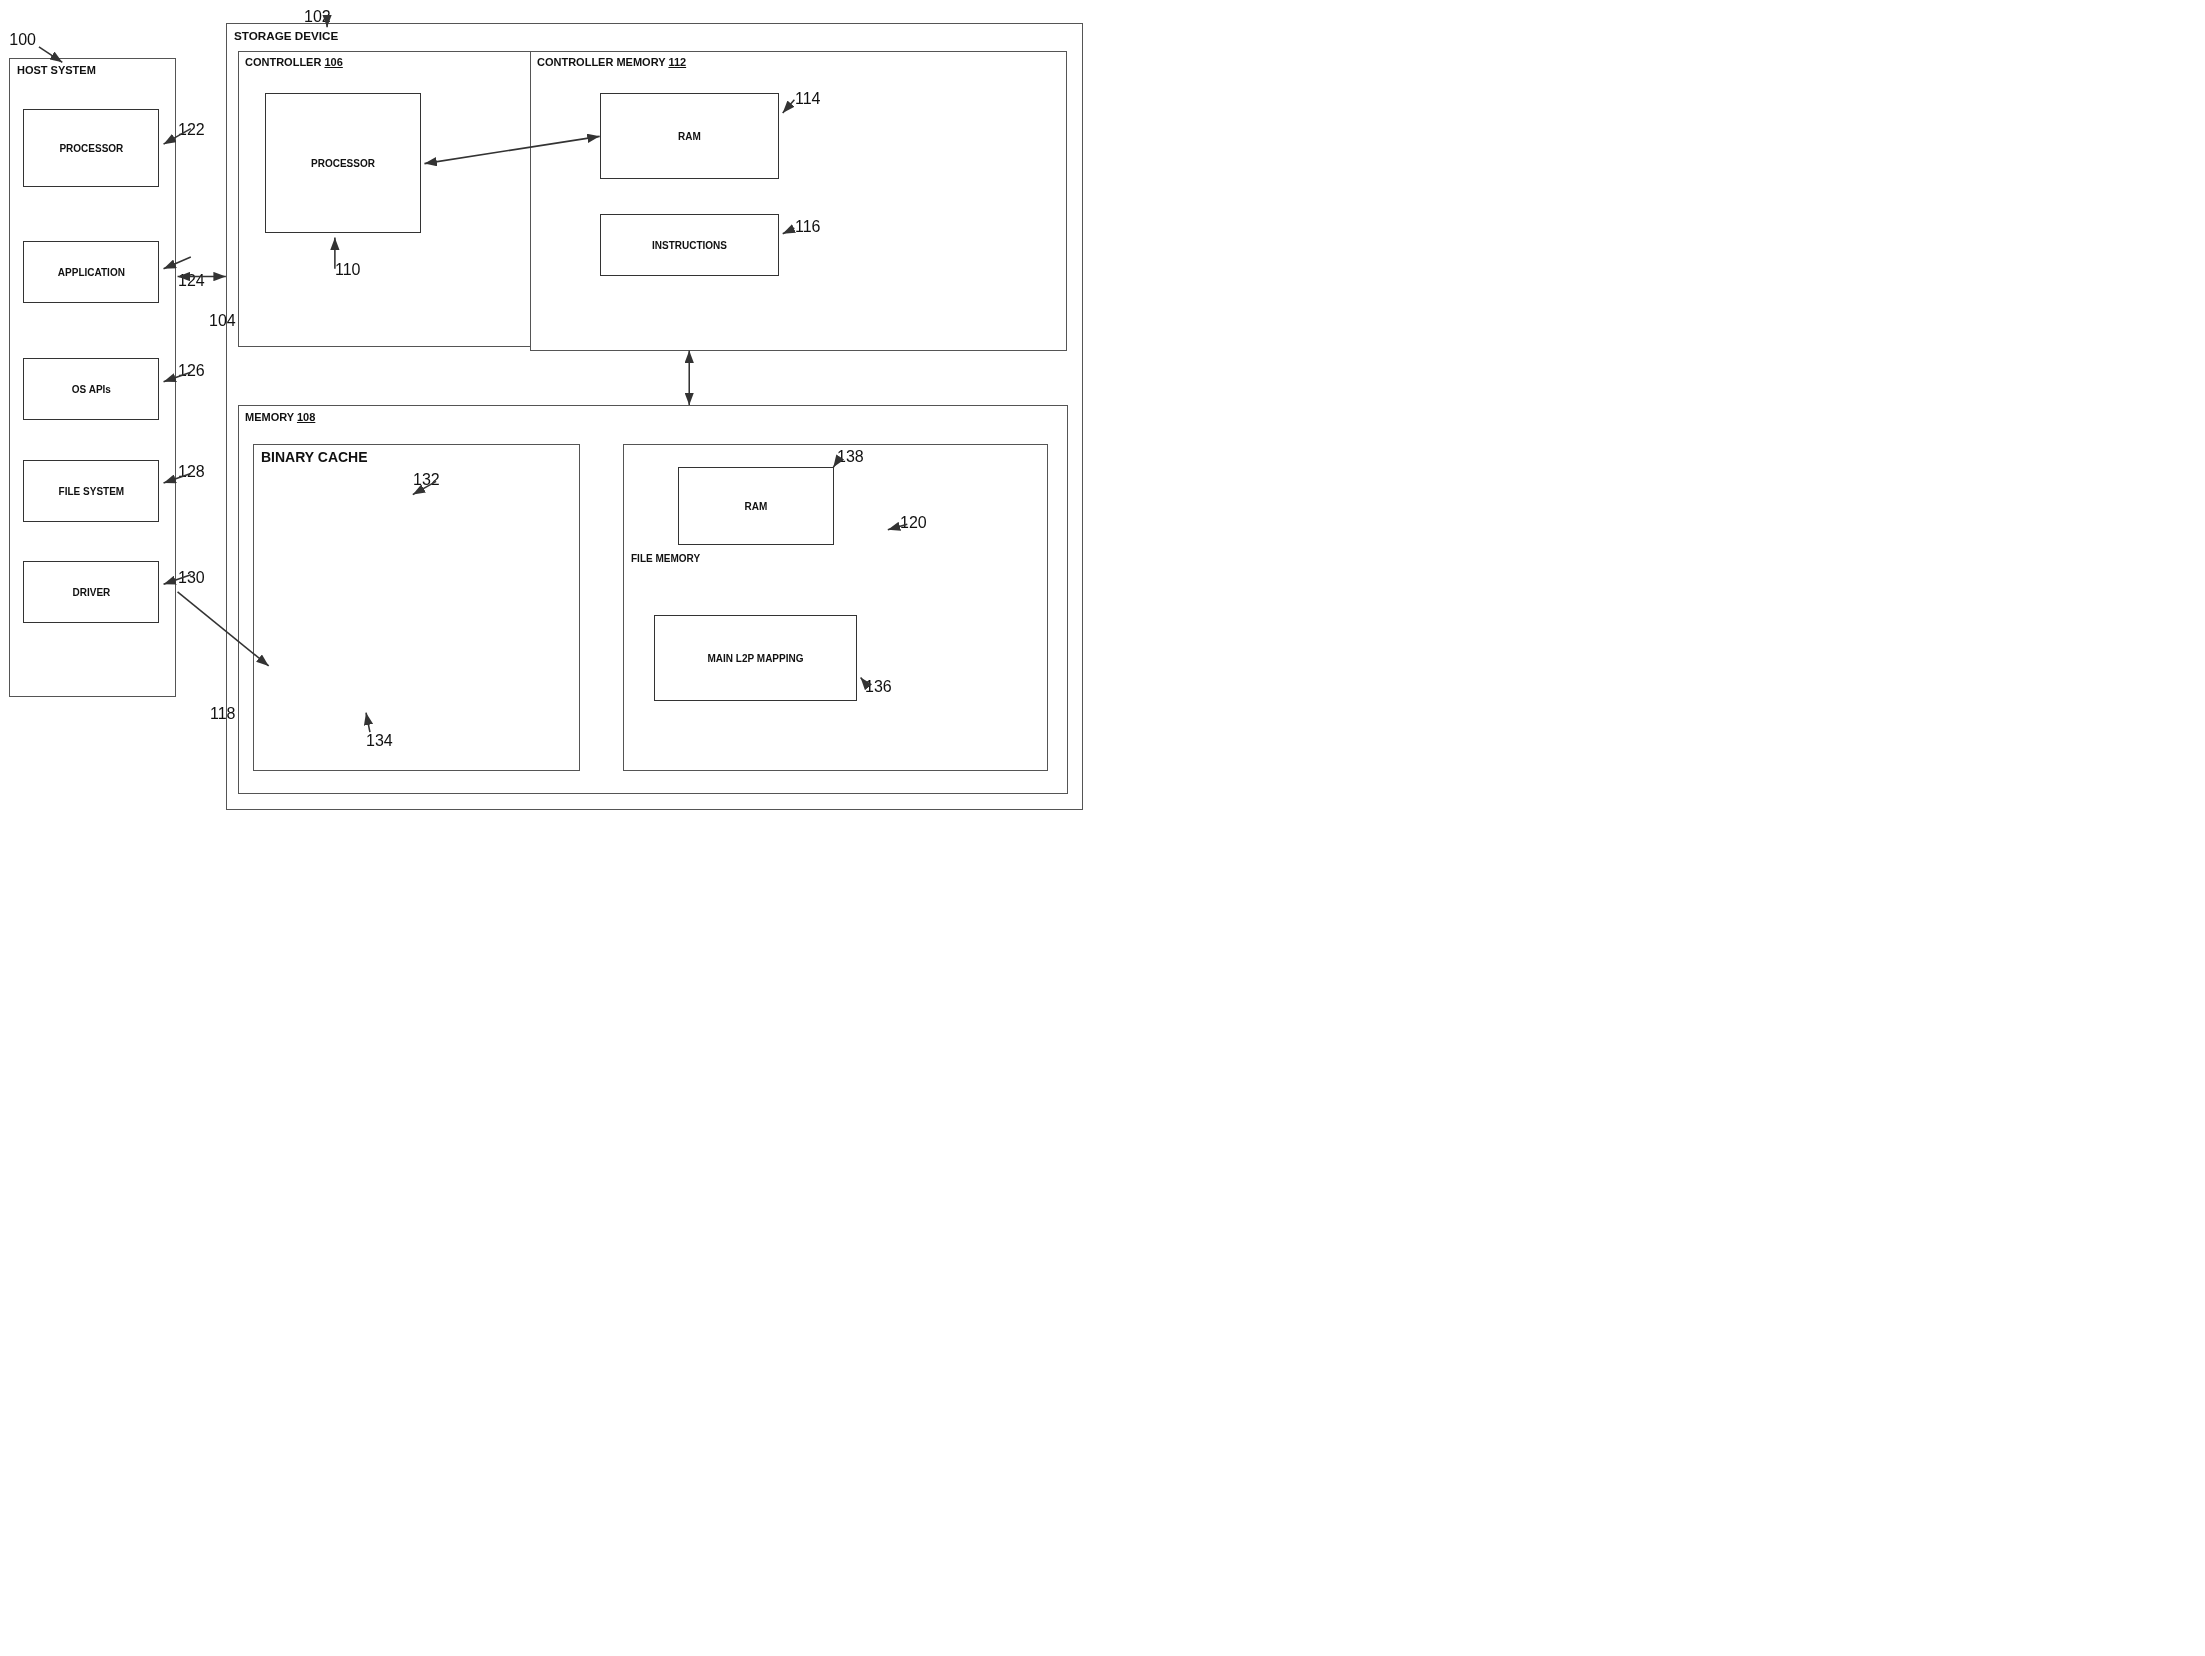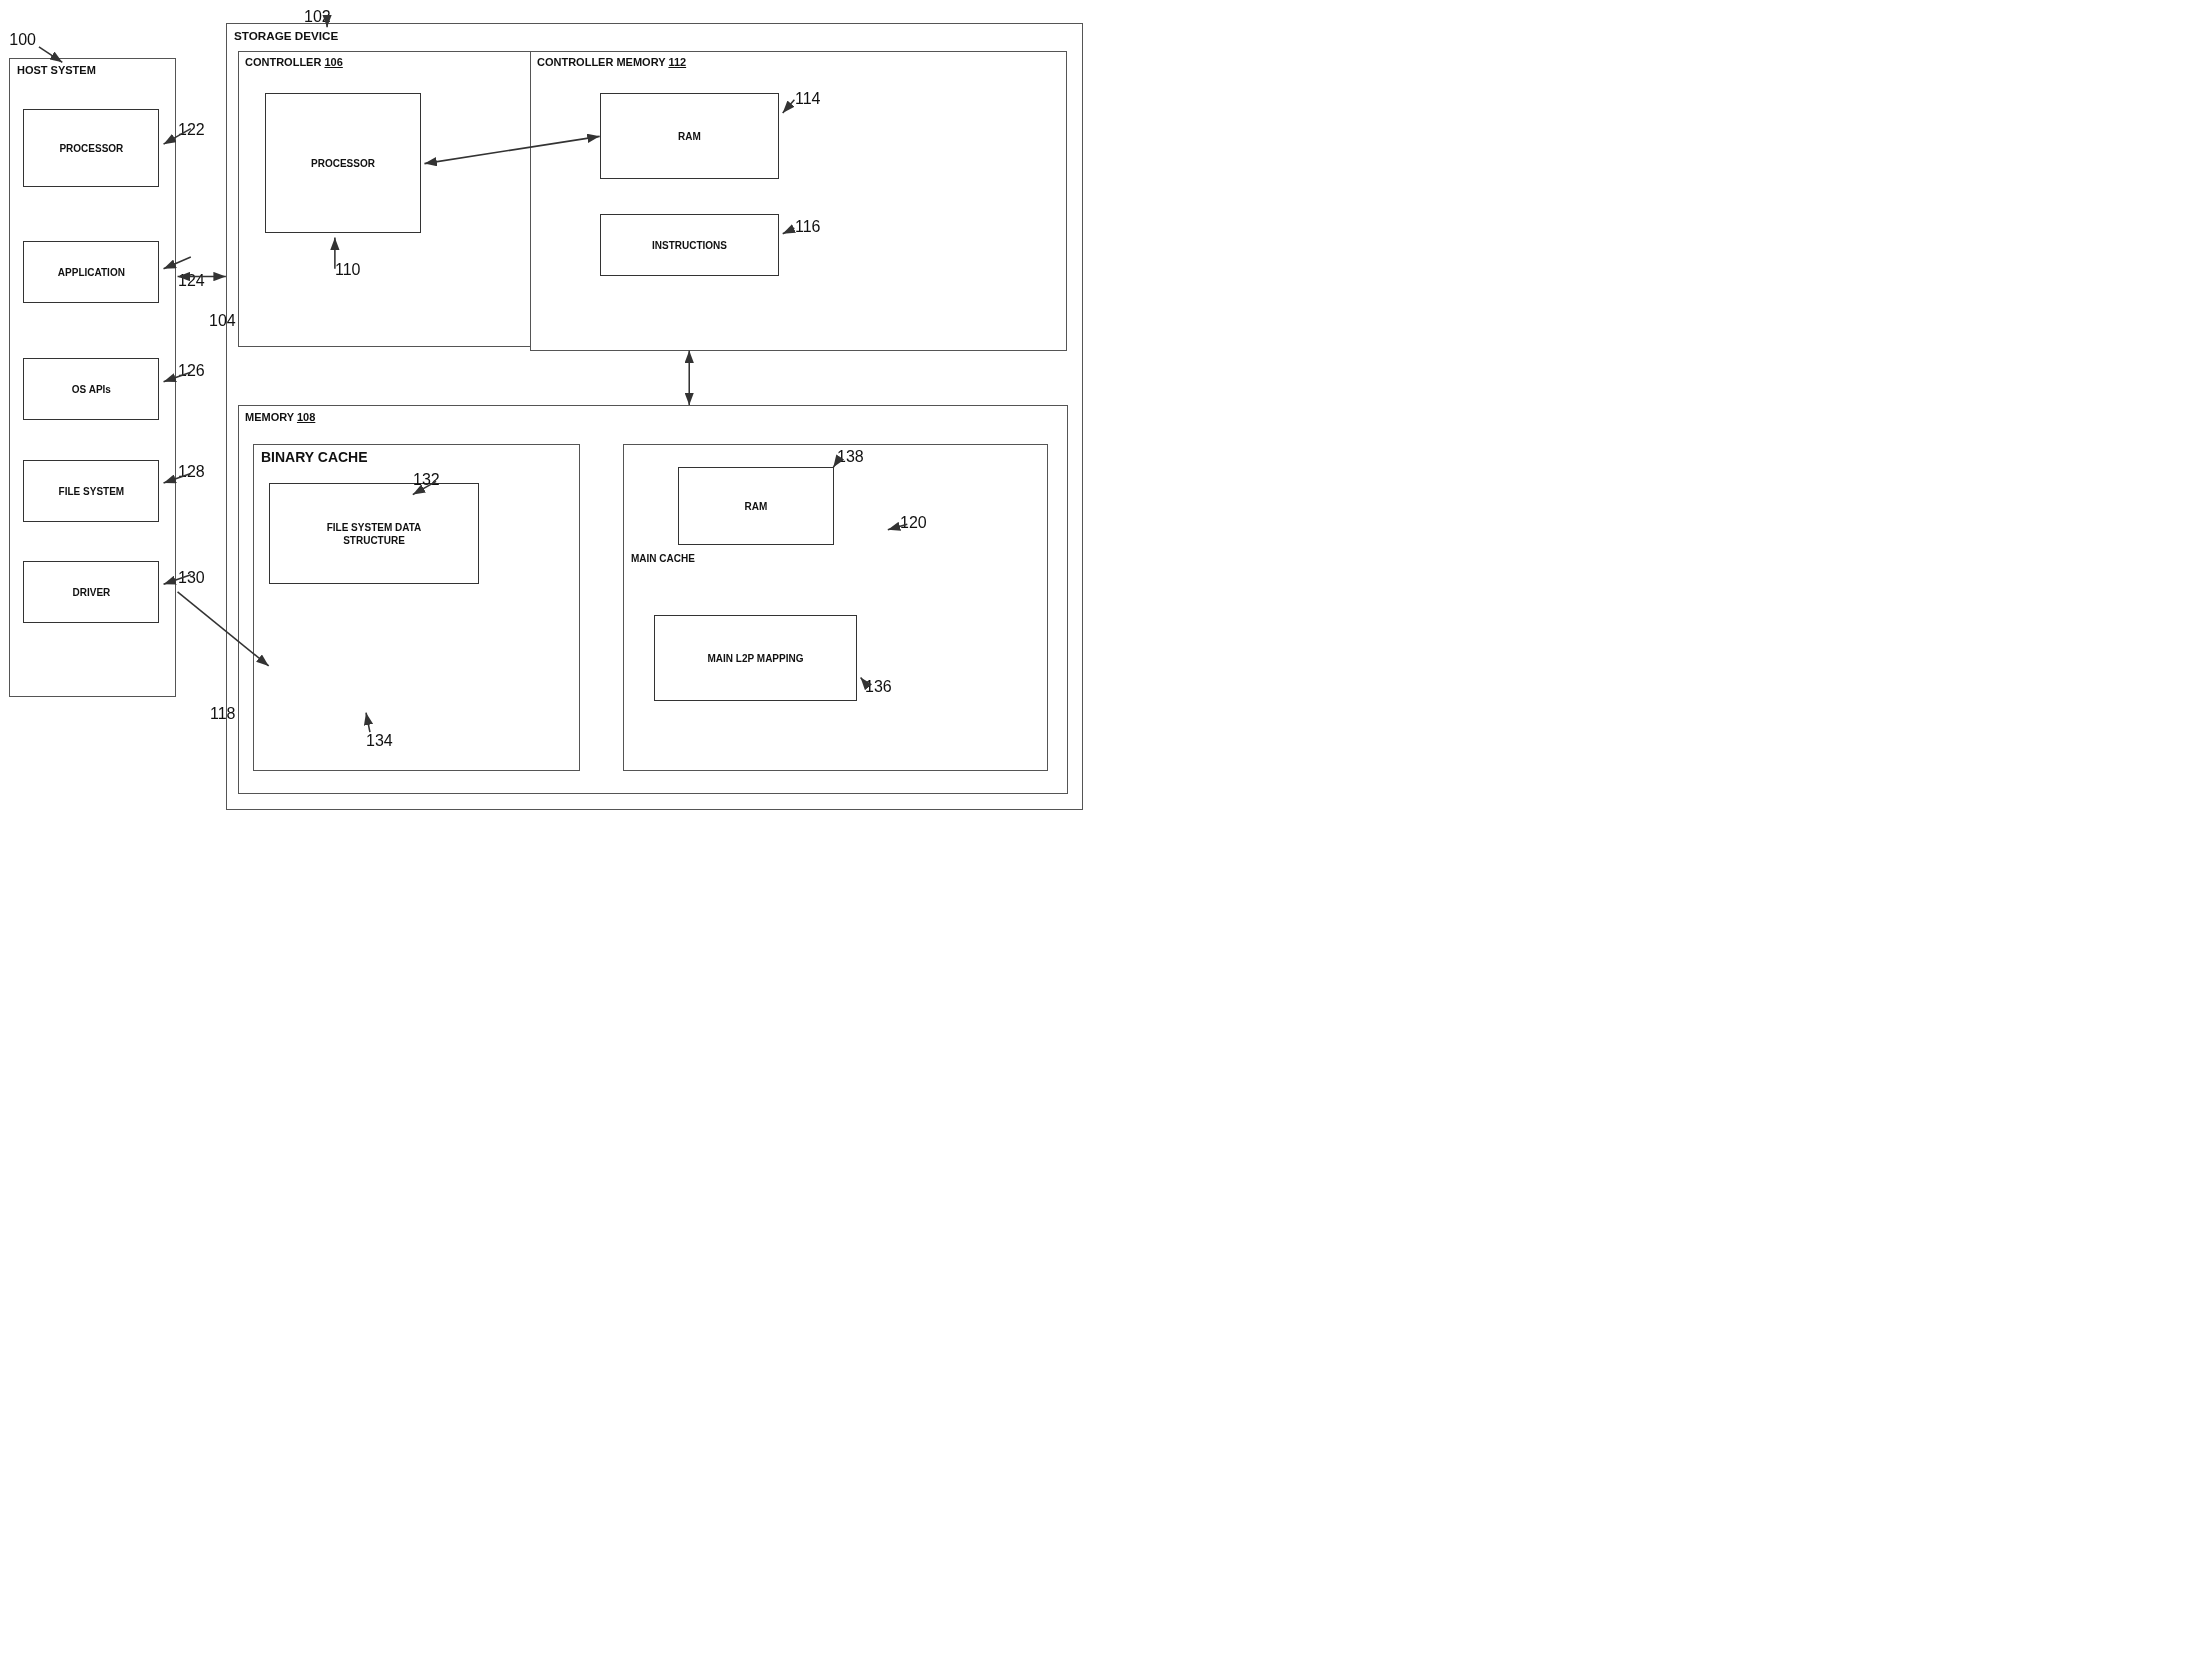--- a/index.html
+++ b/index.html
@@ -108,29 +108,25 @@
   </div>
 
   <div class="box" style="left:238px; top:405px; width:830px; height:389px; border:1.6px solid #555;">
   </div>
   <span class="box-label" style="left:245px; top:411px; font-size:11px;">MEMORY <u>108</u></span>
 
   <div class="box" style="left:253px; top:444px; width:327px; height:327px; border:1.6px solid #555;">
   </div>
   <span class="box-label" style="left:261px; top:449px; font-size:14px;">BINARY CACHE</span>
 
-  <div class="box" style="left:269px; top:483px; width:210px; height:101px;">
-    <span class="component-text" style="white-space:pre-line;">FILE SYSTEM DATA
-STRUCTURE</span>
-  </div>
 
 
   <div class="box" style="left:623px; top:444px; width:425px; height:327px; border:1.6px solid #555;">
   </div>
-  <span class="box-label" style="left:631px; top:553px; font-size:10px;">MAIN CACHE</span>
+  <span class="box-label" style="left:631px; top:553px; font-size:10px;">FILE MEMORY</span>
 
   <div class="box" style="left:678px; top:467px; width:156px; height:78px;">
     <span class="component-text">RAM</span>
   </div>
 
   <div class="box" style="left:654px; top:615px; width:203px; height:86px;">
     <span class="component-text">MAIN L2P MAPPING</span>
   </div>
 
   <span class="ref-num" style="left:9.3px; top:31px;">100</span>

